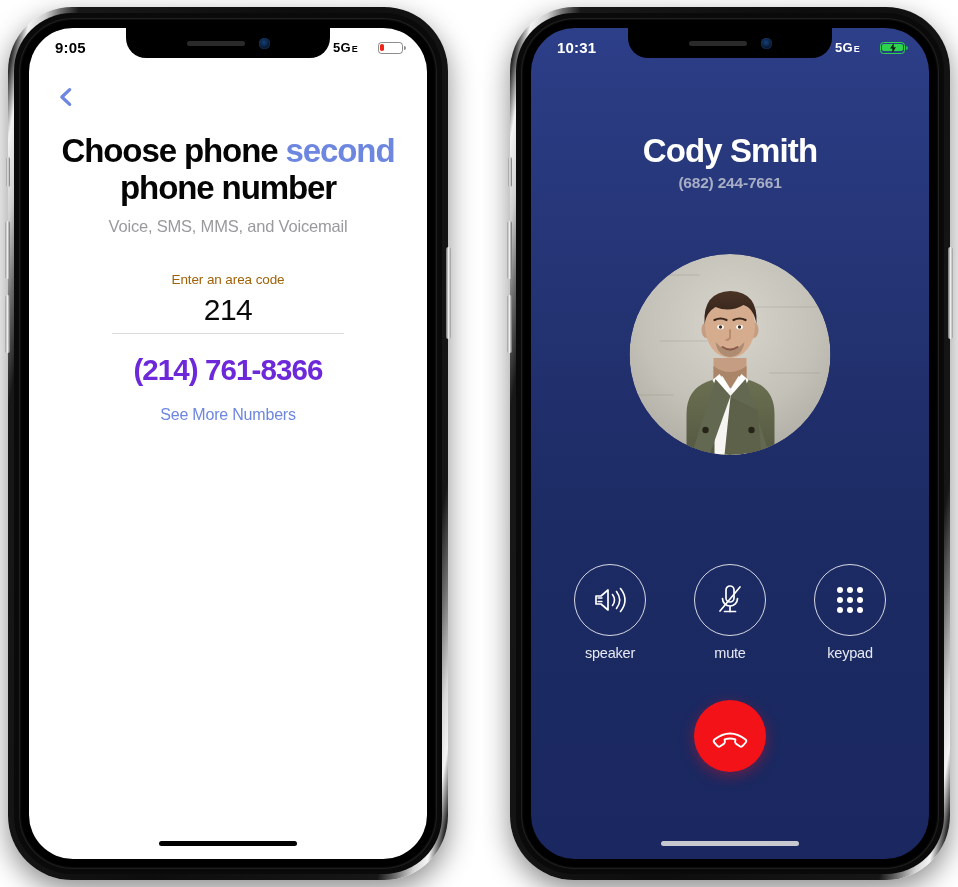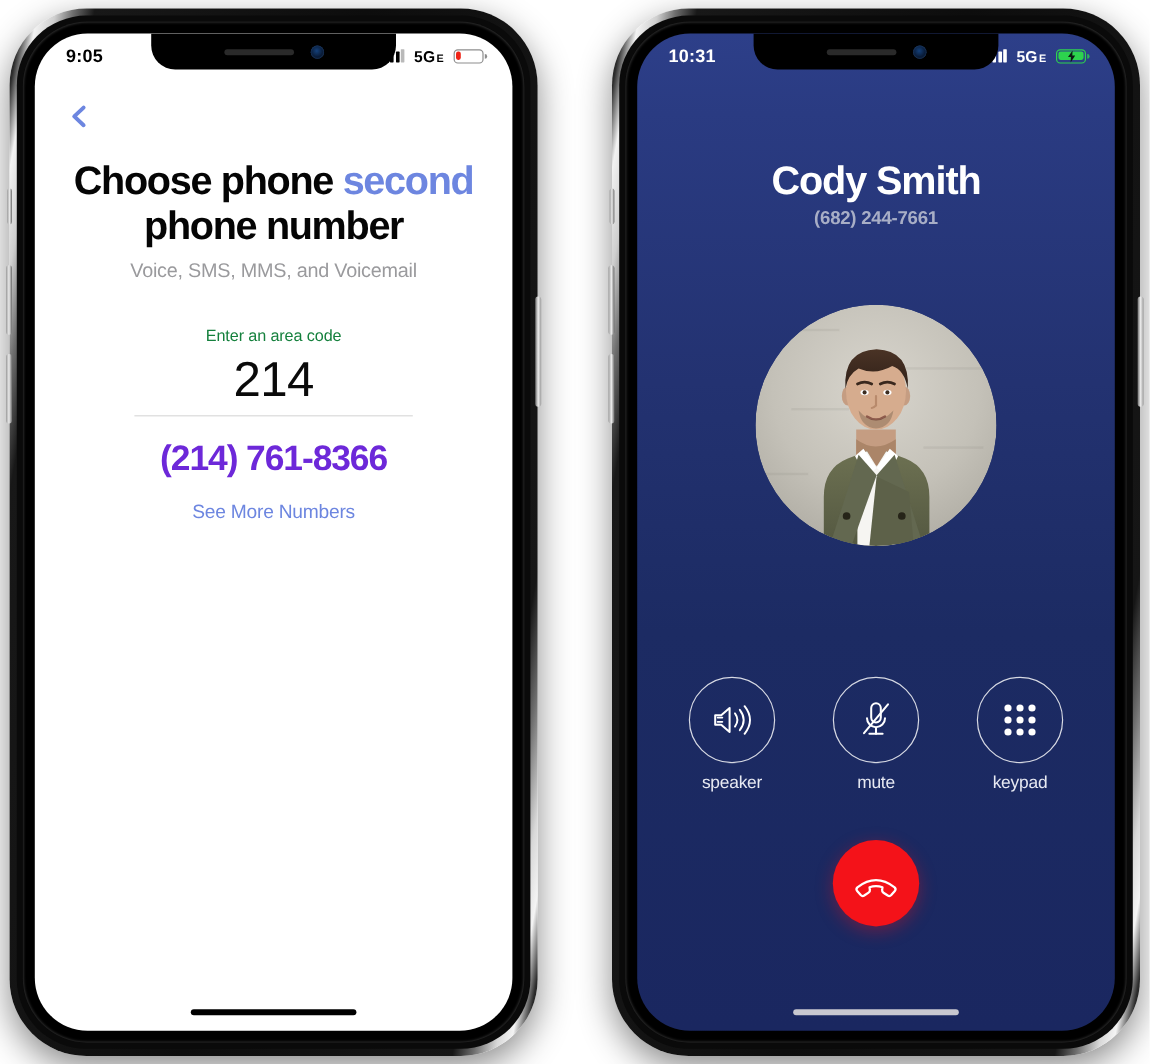--- a/index.html
+++ b/index.html
@@ -78,21 +78,21 @@
 
   
   .statusbar {
     position: absolute; top: 0; left: 0; right: 0; height: 34px;
     display: flex; align-items: center; justify-content: space-between;
     padding: 4px 24px 0 26px; z-index: 20;
     font-size: 15px; font-weight: bold; letter-spacing: .2px;
   }
   .sb-dark-text { color: #000; }
   .sb-light-text { color: #fff; }
-  .sb-right { display: flex; align-items: flex-start; gap: 8px; }
+  .sb-right { display: flex; align-items: flex-end; gap: 20px; }
 
   .bars { display: flex; align-items: flex-end; gap: 1.5px; height: 11px; }
   .bars i { width: 3px; border-radius: .5px; display:block; }
   .bars i:nth-child(1){ height: 4px; }
   .bars i:nth-child(2){ height: 6px; }
   .bars i:nth-child(3){ height: 8.5px; }
   .bars i:nth-child(4){ height: 11px; }
   .bars.dark i { background:#000; }
   .bars.dark i:nth-child(4){ background:#b9b9b9; }
   .bars.light i { background:#fff; }
@@ -133,25 +133,25 @@
     font-size: 33px; font-weight: bold; line-height: 1.13;
     color: #050505; letter-spacing: -1.1px;
   }
   .headline .accent { color: #6d86e0; }
   .subtitle {
     text-align:center; margin-top: 10px;
     font-size: 16.5px; color: #9a9a9d; letter-spacing: -.2px;
   }
   .field-label {
     text-align:center; margin-top: 36px;
-    font-size: 13.5px; color: #15803d; letter-spacing: -.1px;
+    font-size: 13.5px; color: #a16207; letter-spacing: -.1px;
   }
   .areacode {
     text-align:center; margin-top: 6px;
-    font-size: 41px; color: #0a0a0a; letter-spacing: -.5px; font-weight: normal;
+    font-size: 30px; color: #0a0a0a; letter-spacing: -.5px; font-weight: normal;
   }
   .underline {
     margin: 6px auto 0; width: 232px; height: 1px; background: #dadada;
   }
   .bignumber {
     text-align:center; margin-top: 19px;
     font-size: 29.5px; font-weight: bold; color: #6d28d9; letter-spacing: -.9px;
   }
   .cityline {
     text-align:center; margin-top: 4px;

